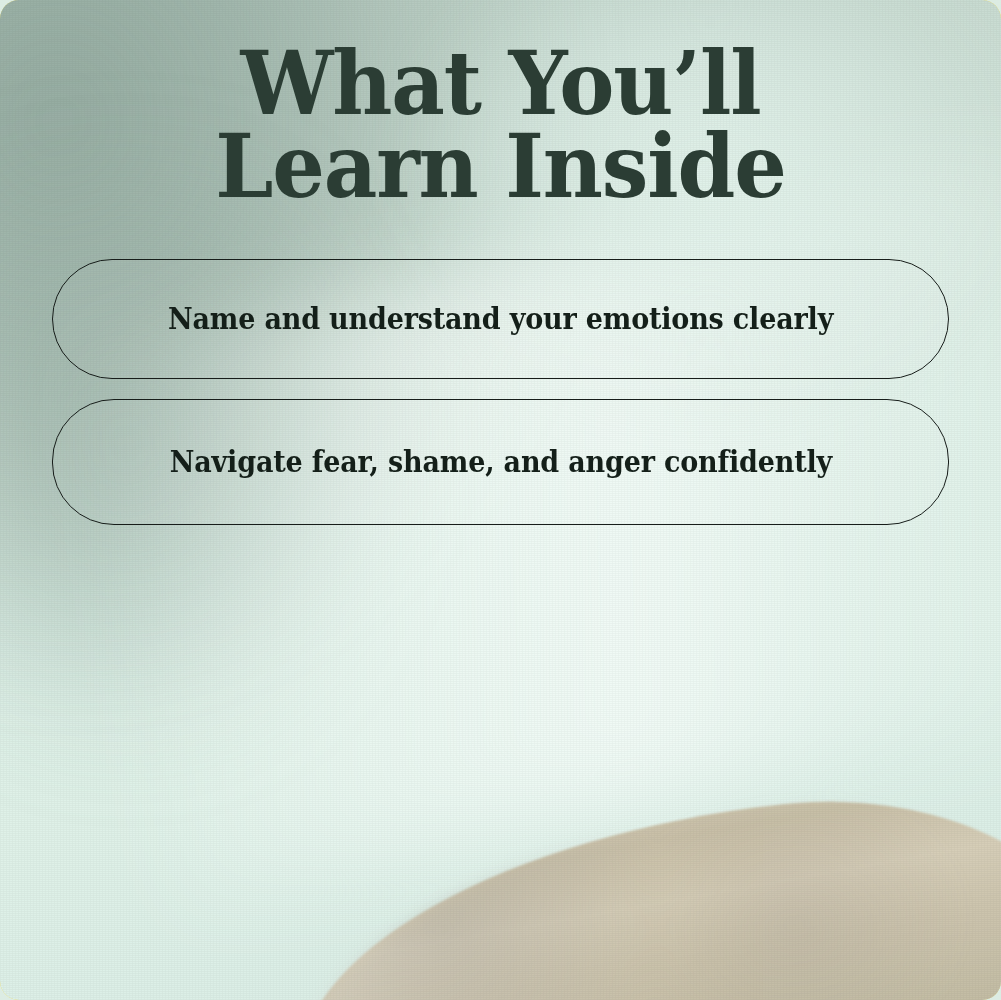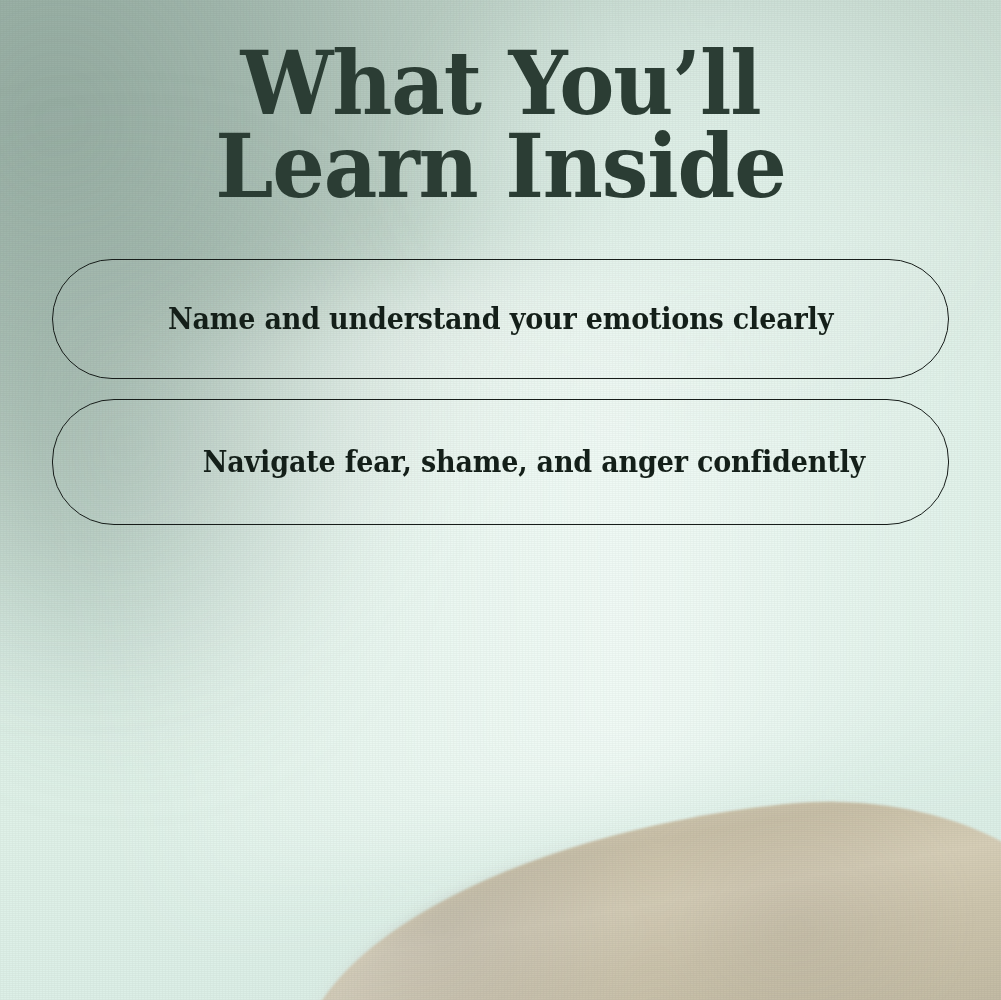--- a/index.html
+++ b/index.html
@@ -17,20 +17,21 @@
     position:relative;
   }
 
   
   #poster {
     position:relative;
     width:1001px;
     height:1000px;
     overflow:hidden;
     background:#fde047;
+    border-radius:19px;
   }
 
   
   .bg-base {
     position:absolute; inset:0;
     background:
       linear-gradient(168deg,
         #b9cdc3 0%,
         #c6d9cf 14%,
         #d4e6dc 32%,
@@ -169,21 +170,21 @@
     height:120px;
     margin-bottom:20px;
     border:1.6px solid #171d1a;
     border-radius:62px;
     background:rgba(255,255,255,0.035);
     display:flex;
     align-items:center;
     justify-content:center;
     padding:17px 46px;
   }
-  .pill:last-child { margin-bottom:0; height:126px;justify-content:flex-end; }
+  .pill:last-child { margin-bottom:0; height:126px; }
 
   .pill-text {
     color:#141f19;
     font-family:"DejaVu Serif", "Liberation Serif", serif;
     font-weight:700;
     font-size:30px;
     line-height:1.12;
     letter-spacing:-0.2px;
     text-align:center;
     transform:scaleX(0.9);

